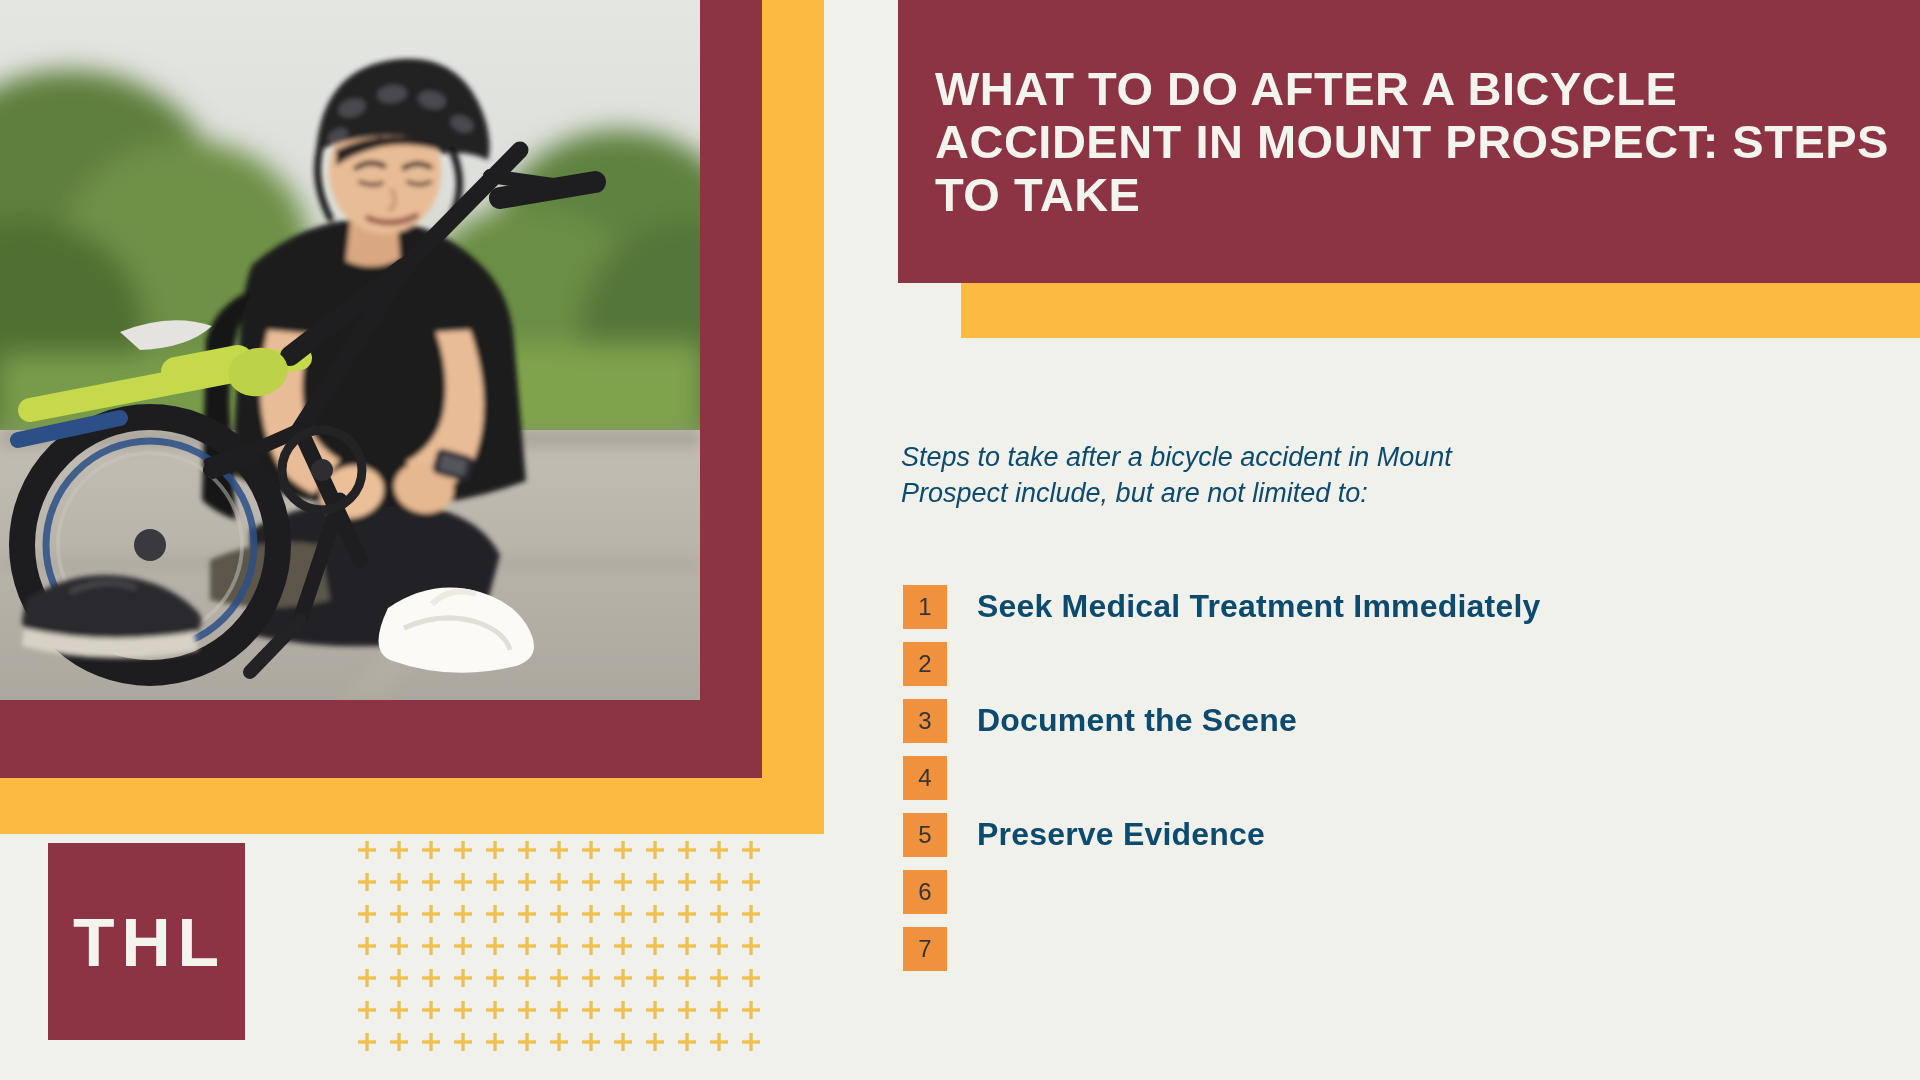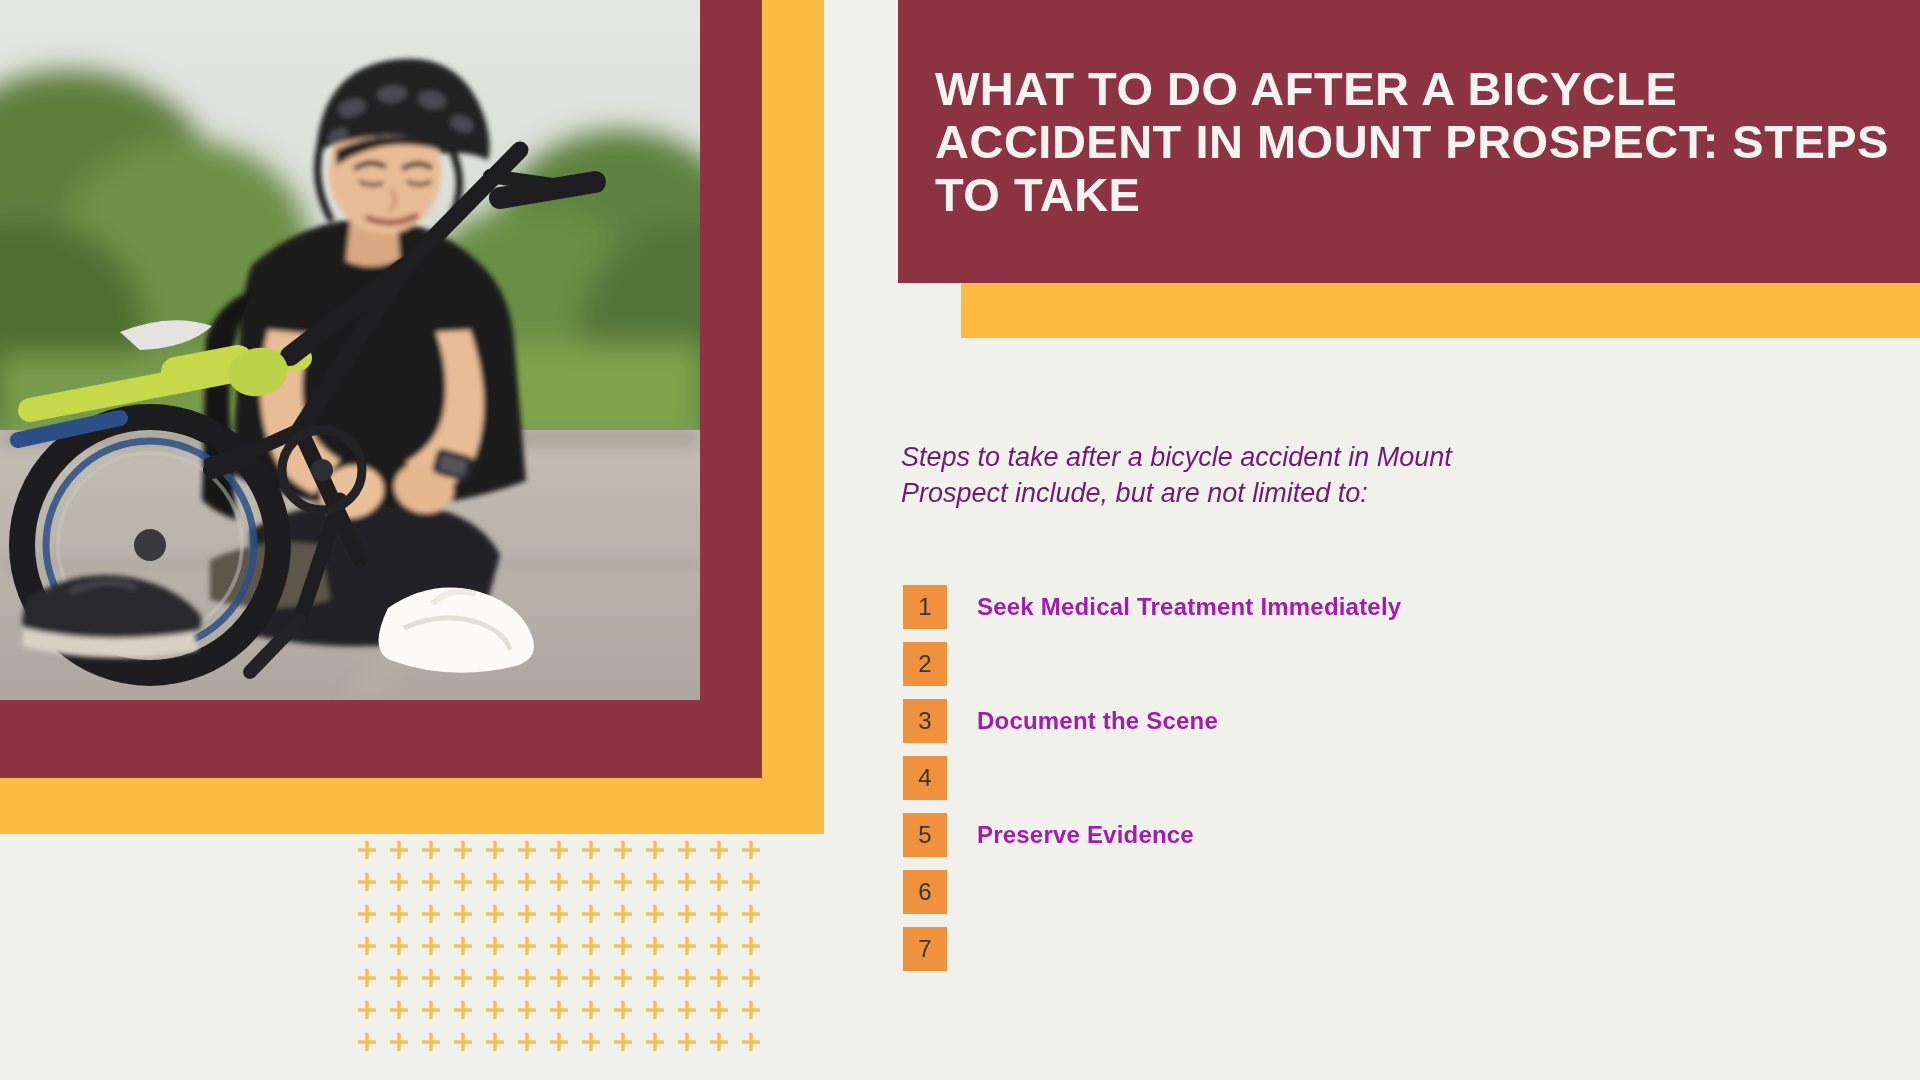--- a/index.html
+++ b/index.html
@@ -94,21 +94,21 @@
 
   
   .intro {
     position:absolute; left:53px; top:440px;
     width:660px;
     font-family:"Liberation Sans", sans-serif;
     font-style:italic;
     font-weight:400;
     font-size:27px;
     line-height:1.33;
-    color:#701a75;
+    color:#0c4a6e;
   }
 
   
   .steps-list {
     position:absolute; left:55px; top:578px;
     width:900px;
     display:flex; flex-direction:column;
   }
   .step-row {
     display:flex; align-items:center;
@@ -121,22 +121,22 @@
     font-family:"Liberation Sans", sans-serif;
     font-weight:400;
     font-size:24px;
     display:flex; align-items:center; justify-content:center;
     flex:0 0 44px;
   }
   .step-label {
     margin-left:30px;
     font-family:"Liberation Sans", sans-serif;
     font-weight:700;
-    font-size:24px;
-    color:#a21caf;
+    font-size:32px;
+    color:#0c4a6e;
     letter-spacing:0.2px;
     white-space:nowrap;
   }
 </style>
 </head>
 <body>
 
 <div id="canvas">
 
   <div class="left-col">
@@ -268,20 +268,23 @@
         </g>
 
         <g>
           <path d="M388 608 q44 -30 92 -16 q40 12 52 44 q8 22 -16 30 q-66 16 -126 -6 q-22 -10 -2 -52 z" fill="#FBFAF7"></path>
           <path d="M404 628 q40 -18 78 -4 q24 10 28 26" stroke="#E2DFD7" stroke-width="5" fill="none"></path>
           <path d="M432 604 q18 -18 44 -10" stroke="#EDEAE2" stroke-width="6" fill="none"></path>
         </g>
       </svg>
     </div>
 
+    <div class="logo-block">
+      <span class="logo-text">THL</span>
+    </div>
 
     <div class="plus-grid">
       <svg id="plus-svg" width="455" height="230" xmlns="http://www.w3.org/2000/svg" aria-hidden="true">
           <g>
             <rect x="3" y="10.3" width="18" height="3.4" fill="#F3BE52"></rect>
             <rect x="10.3" y="3" width="3.4" height="18" fill="#F3BE52"></rect>
           </g>
           <g>
             <rect x="35" y="10.3" width="18" height="3.4" fill="#F3BE52"></rect>
             <rect x="42.3" y="3" width="3.4" height="18" fill="#F3BE52"></rect>

